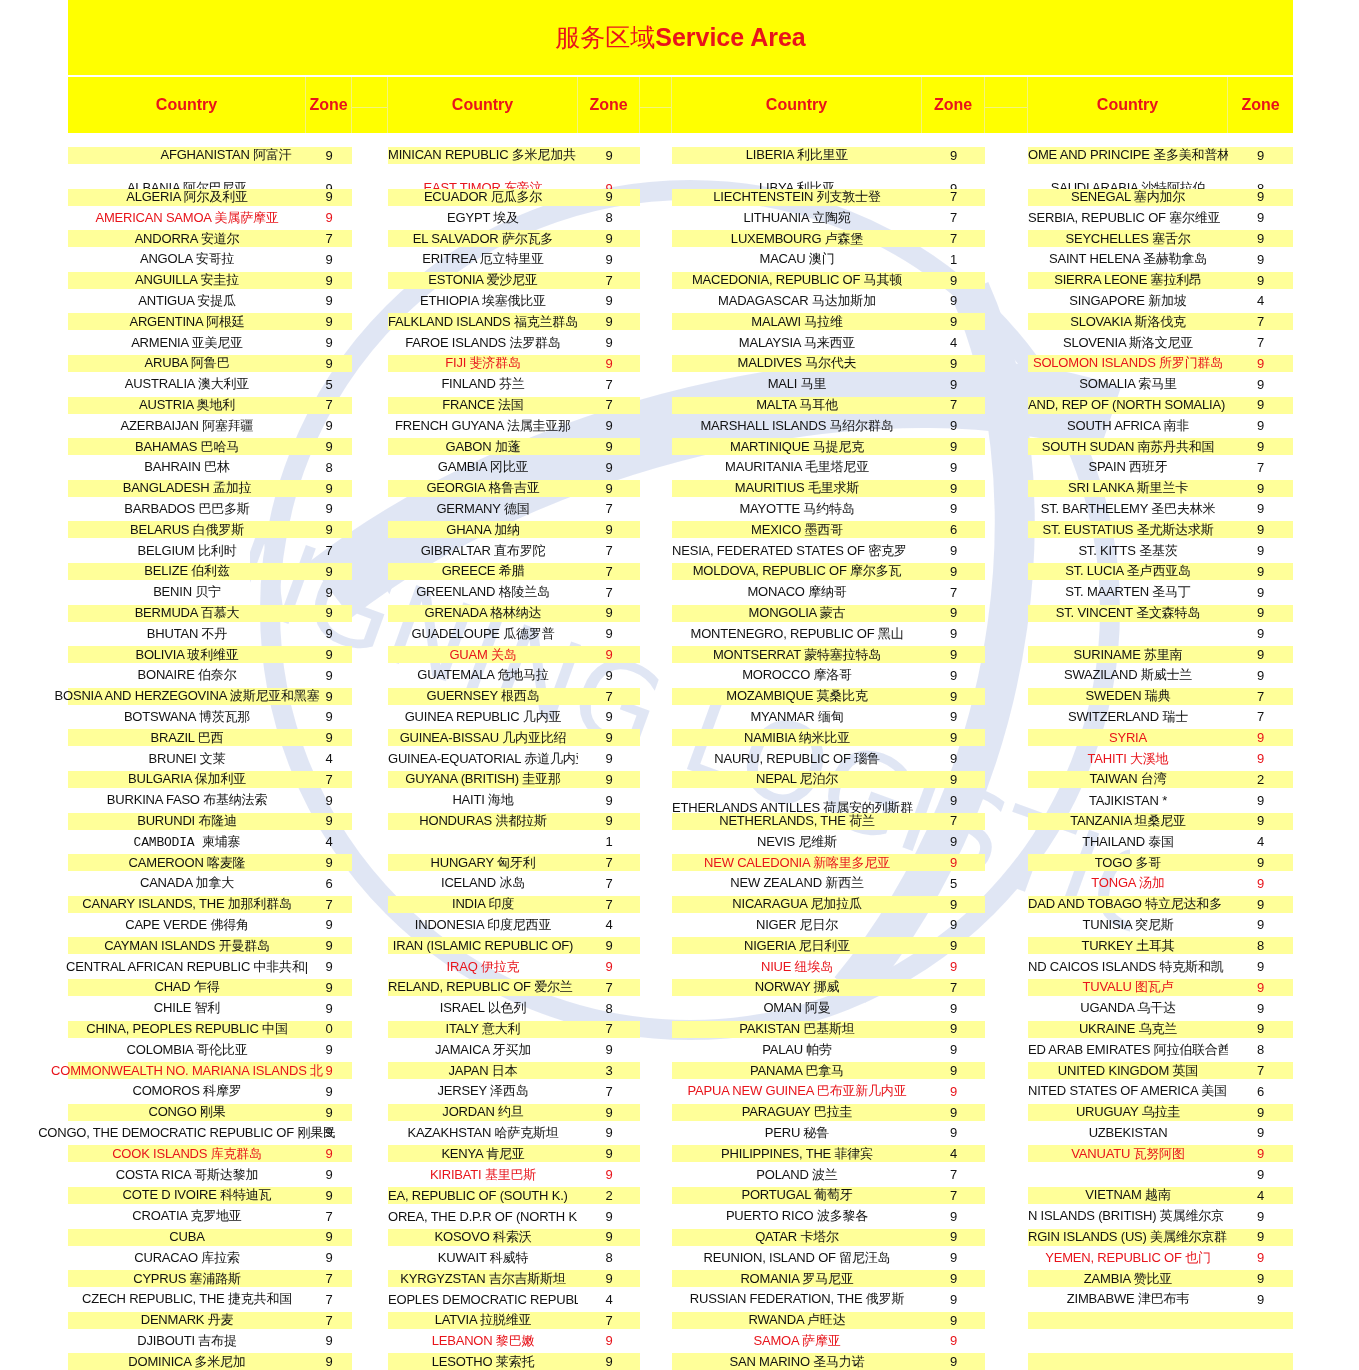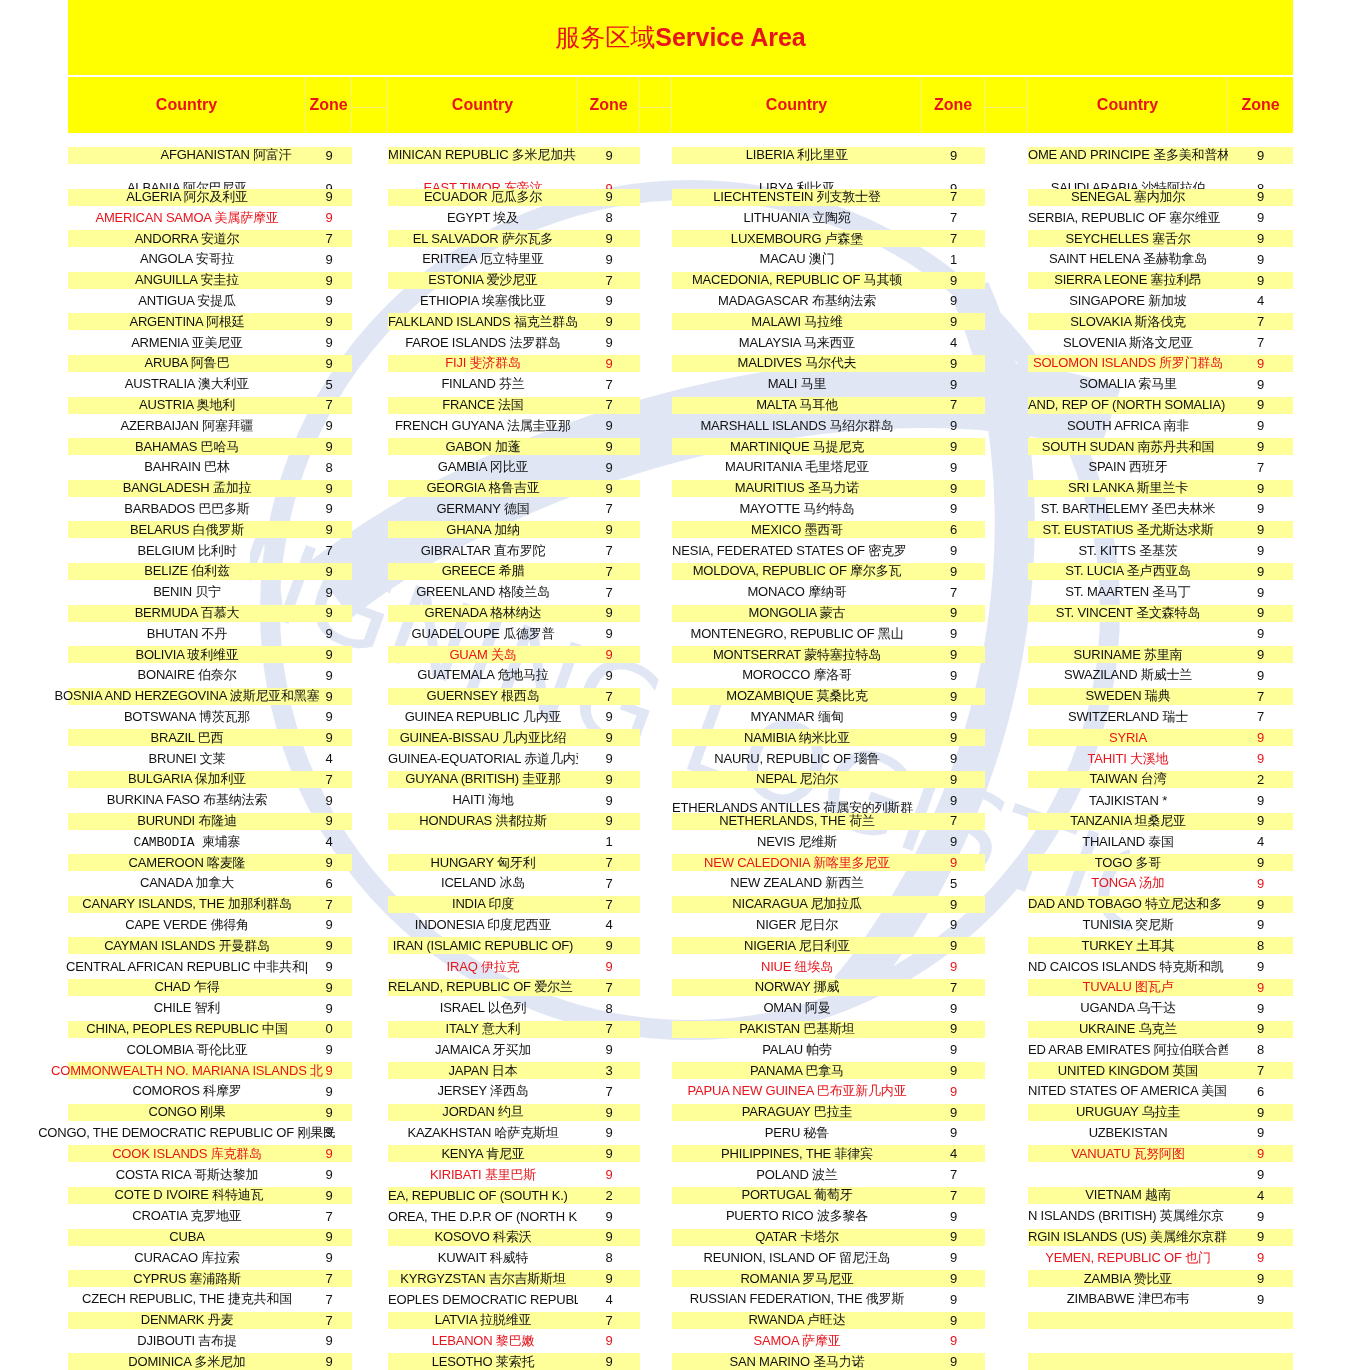--- a/index.html
+++ b/index.html
@@ -142,21 +142,21 @@
       <div class="cell zone" style="left: 922px; width: 63px;">9</div>
       <div class="bg" style="left: 1028px; width: 265px;"></div>
       <div class="cell country" style="left: 1028px; width: 200px; overflow: visible;">SIERRA LEONE 塞拉利昂</div>
       <div class="cell zone" style="left: 1228px; width: 65px;">9</div>
     </div>
     <div class="row" style="top: 145.6px;">
       <div class="cell country" style="left: 68px; width: 238px; overflow: visible;">ANTIGUA 安提瓜</div>
       <div class="cell zone" style="left: 306px; width: 46px;">9</div>
       <div class="cell country" style="left: 388px; width: 190px; overflow: visible;">ETHIOPIA 埃塞俄比亚</div>
       <div class="cell zone" style="left: 578px; width: 62px;">9</div>
-      <div class="cell country" style="left: 672px; width: 250px; overflow: visible;">MADAGASCAR 布基纳法索</div>
+      <div class="cell country" style="left: 672px; width: 250px; overflow: visible;">MADAGASCAR 马达加斯加</div>
       <div class="cell zone" style="left: 922px; width: 63px;">9</div>
       <div class="cell country" style="left: 1028px; width: 200px; overflow: visible;">SINGAPORE 新加坡</div>
       <div class="cell zone" style="left: 1228px; width: 65px;">4</div>
     </div>
     <div class="row alt" style="top: 166.4px;">
       <div class="bg" style="left: 68px; width: 284px;"></div>
       <div class="cell country" style="left: 68px; width: 238px; overflow: visible;">ARGENTINA 阿根廷</div>
       <div class="cell zone" style="left: 306px; width: 46px;">9</div>
       <div class="bg" style="left: 388px; width: 252px;"></div>
       <div class="cell country" style="left: 388px; width: 190px; overflow: hidden; justify-content: flex-start;">FALKLAND ISLANDS 福克兰群岛</div>
@@ -251,21 +251,21 @@
       <div class="cell zone" style="left: 1228px; width: 65px;">7</div>
     </div>
     <div class="row alt" style="top: 332.8px;">
       <div class="bg" style="left: 68px; width: 284px;"></div>
       <div class="cell country" style="left: 68px; width: 238px; overflow: visible;">BANGLADESH 孟加拉</div>
       <div class="cell zone" style="left: 306px; width: 46px;">9</div>
       <div class="bg" style="left: 388px; width: 252px;"></div>
       <div class="cell country" style="left: 388px; width: 190px; overflow: visible;">GEORGIA 格鲁吉亚</div>
       <div class="cell zone" style="left: 578px; width: 62px;">9</div>
       <div class="bg" style="left: 672px; width: 313px;"></div>
-      <div class="cell country" style="left: 672px; width: 250px; overflow: visible;">MAURITIUS 圣马力诺</div>
+      <div class="cell country" style="left: 672px; width: 250px; overflow: visible;">MAURITIUS 毛里求斯</div>
       <div class="cell zone" style="left: 922px; width: 63px;">9</div>
       <div class="bg" style="left: 1028px; width: 265px;"></div>
       <div class="cell country" style="left: 1028px; width: 200px; overflow: visible;">SRI LANKA 斯里兰卡</div>
       <div class="cell zone" style="left: 1228px; width: 65px;">9</div>
     </div>
     <div class="row" style="top: 353.6px;">
       <div class="cell country" style="left: 68px; width: 238px; overflow: visible;">BARBADOS 巴巴多斯</div>
       <div class="cell zone" style="left: 306px; width: 46px;">9</div>
       <div class="cell country" style="left: 388px; width: 190px; overflow: visible;">GERMANY 德国</div>
       <div class="cell zone" style="left: 578px; width: 62px;">7</div>
@@ -653,21 +653,21 @@
       <div class="cell zone" style="left: 306px; width: 46px;">9</div>
       <div class="cell country red" style="left: 388px; width: 190px; overflow: visible;">KIRIBATI 基里巴斯</div>
       <div class="cell zone red" style="left: 578px; width: 62px;">9</div>
       <div class="cell country" style="left: 672px; width: 250px; overflow: visible;">POLAND 波兰</div>
       <div class="cell zone" style="left: 922px; width: 63px;">7</div>
       <div class="cell country" style="left: 1028px; width: 200px; overflow: visible;"></div>
       <div class="cell zone" style="left: 1228px; width: 65px;">9</div>
     </div>
     <div class="row alt" style="top: 1040px;">
       <div class="bg" style="left: 68px; width: 284px;"></div>
-      <div class="cell country" style="left: 52px; width: 238px; overflow: visible; padding-left: 36px;">COTE D IVOIRE 科特迪瓦</div>
+      <div class="cell country" style="left: 60px; width: 238px; overflow: visible; padding-left: 36px;">COTE D IVOIRE 科特迪瓦</div>
       <div class="cell zone" style="left: 306px; width: 46px;">9</div>
       <div class="bg" style="left: 388px; width: 252px;"></div>
       <div class="cell country" style="left: 388px; width: 190px; overflow: hidden; justify-content: flex-start;">EA, REPUBLIC OF (SOUTH K.)</div>
       <div class="cell zone" style="left: 578px; width: 62px;">2</div>
       <div class="bg" style="left: 672px; width: 313px;"></div>
       <div class="cell country" style="left: 672px; width: 250px; overflow: visible;">PORTUGAL 葡萄牙</div>
       <div class="cell zone" style="left: 922px; width: 63px;">7</div>
       <div class="bg" style="left: 1028px; width: 265px;"></div>
       <div class="cell country" style="left: 1028px; width: 200px; overflow: visible;">VIETNAM 越南</div>
       <div class="cell zone" style="left: 1228px; width: 65px;">4</div>

